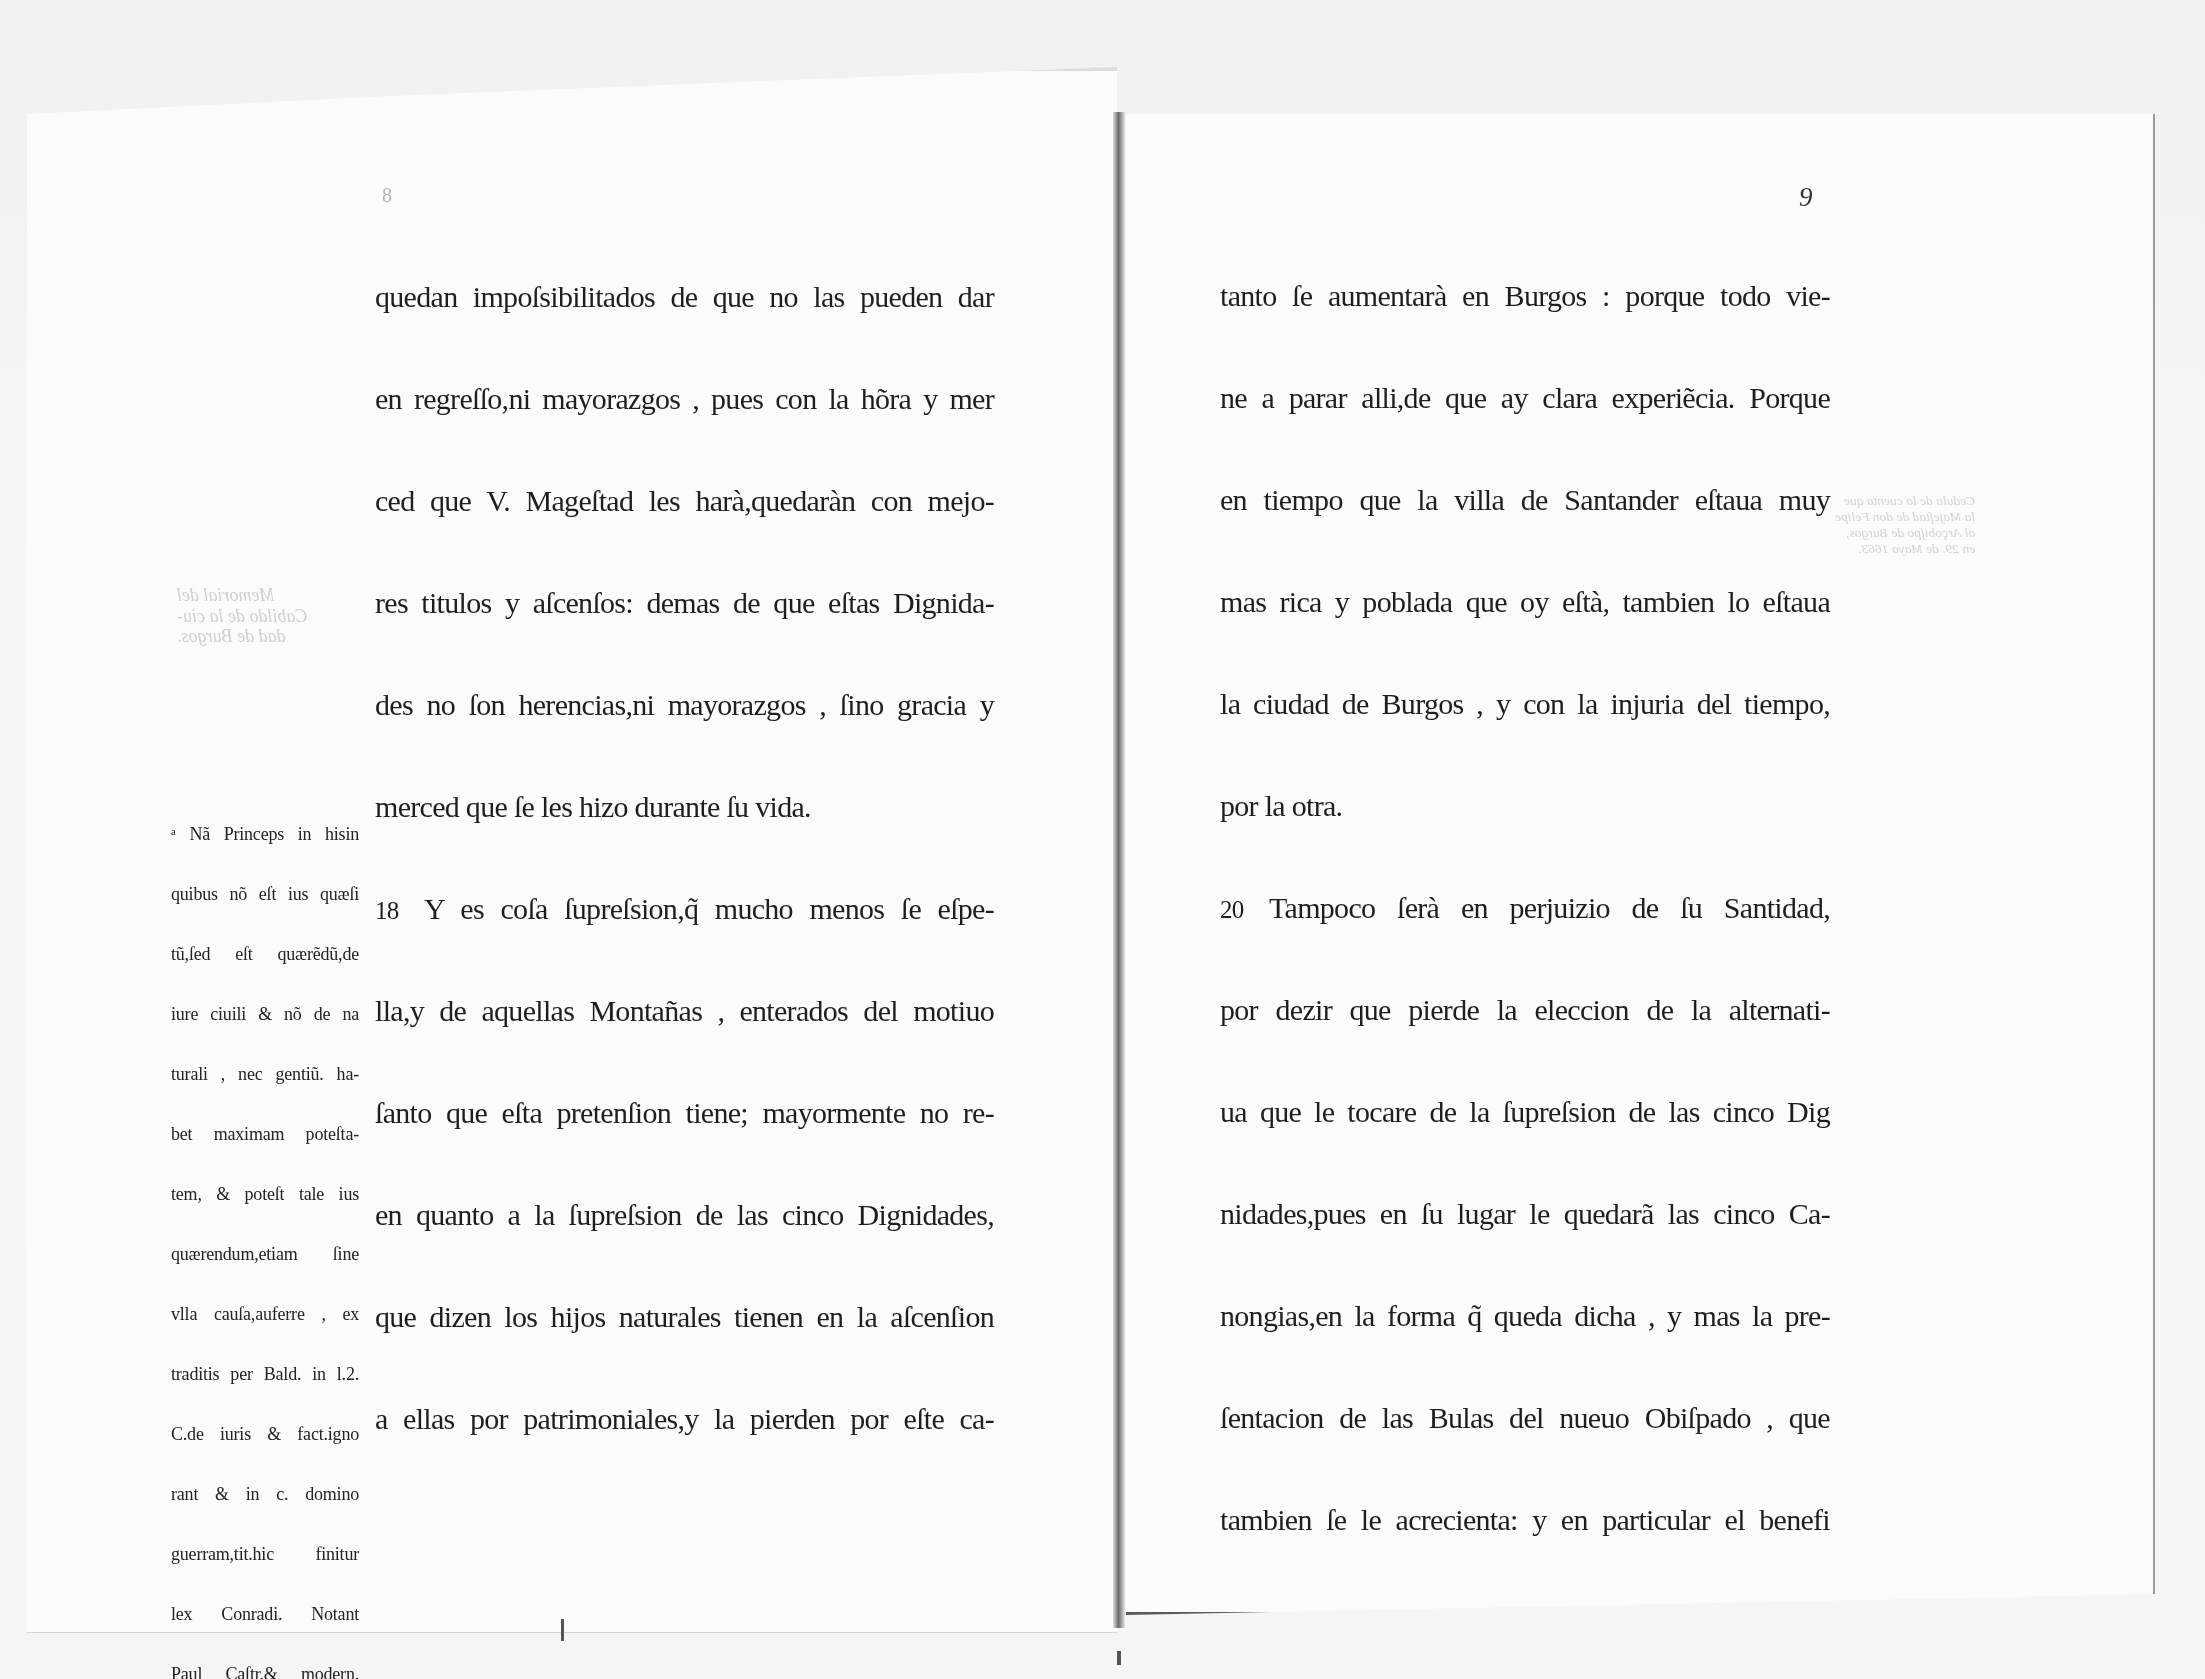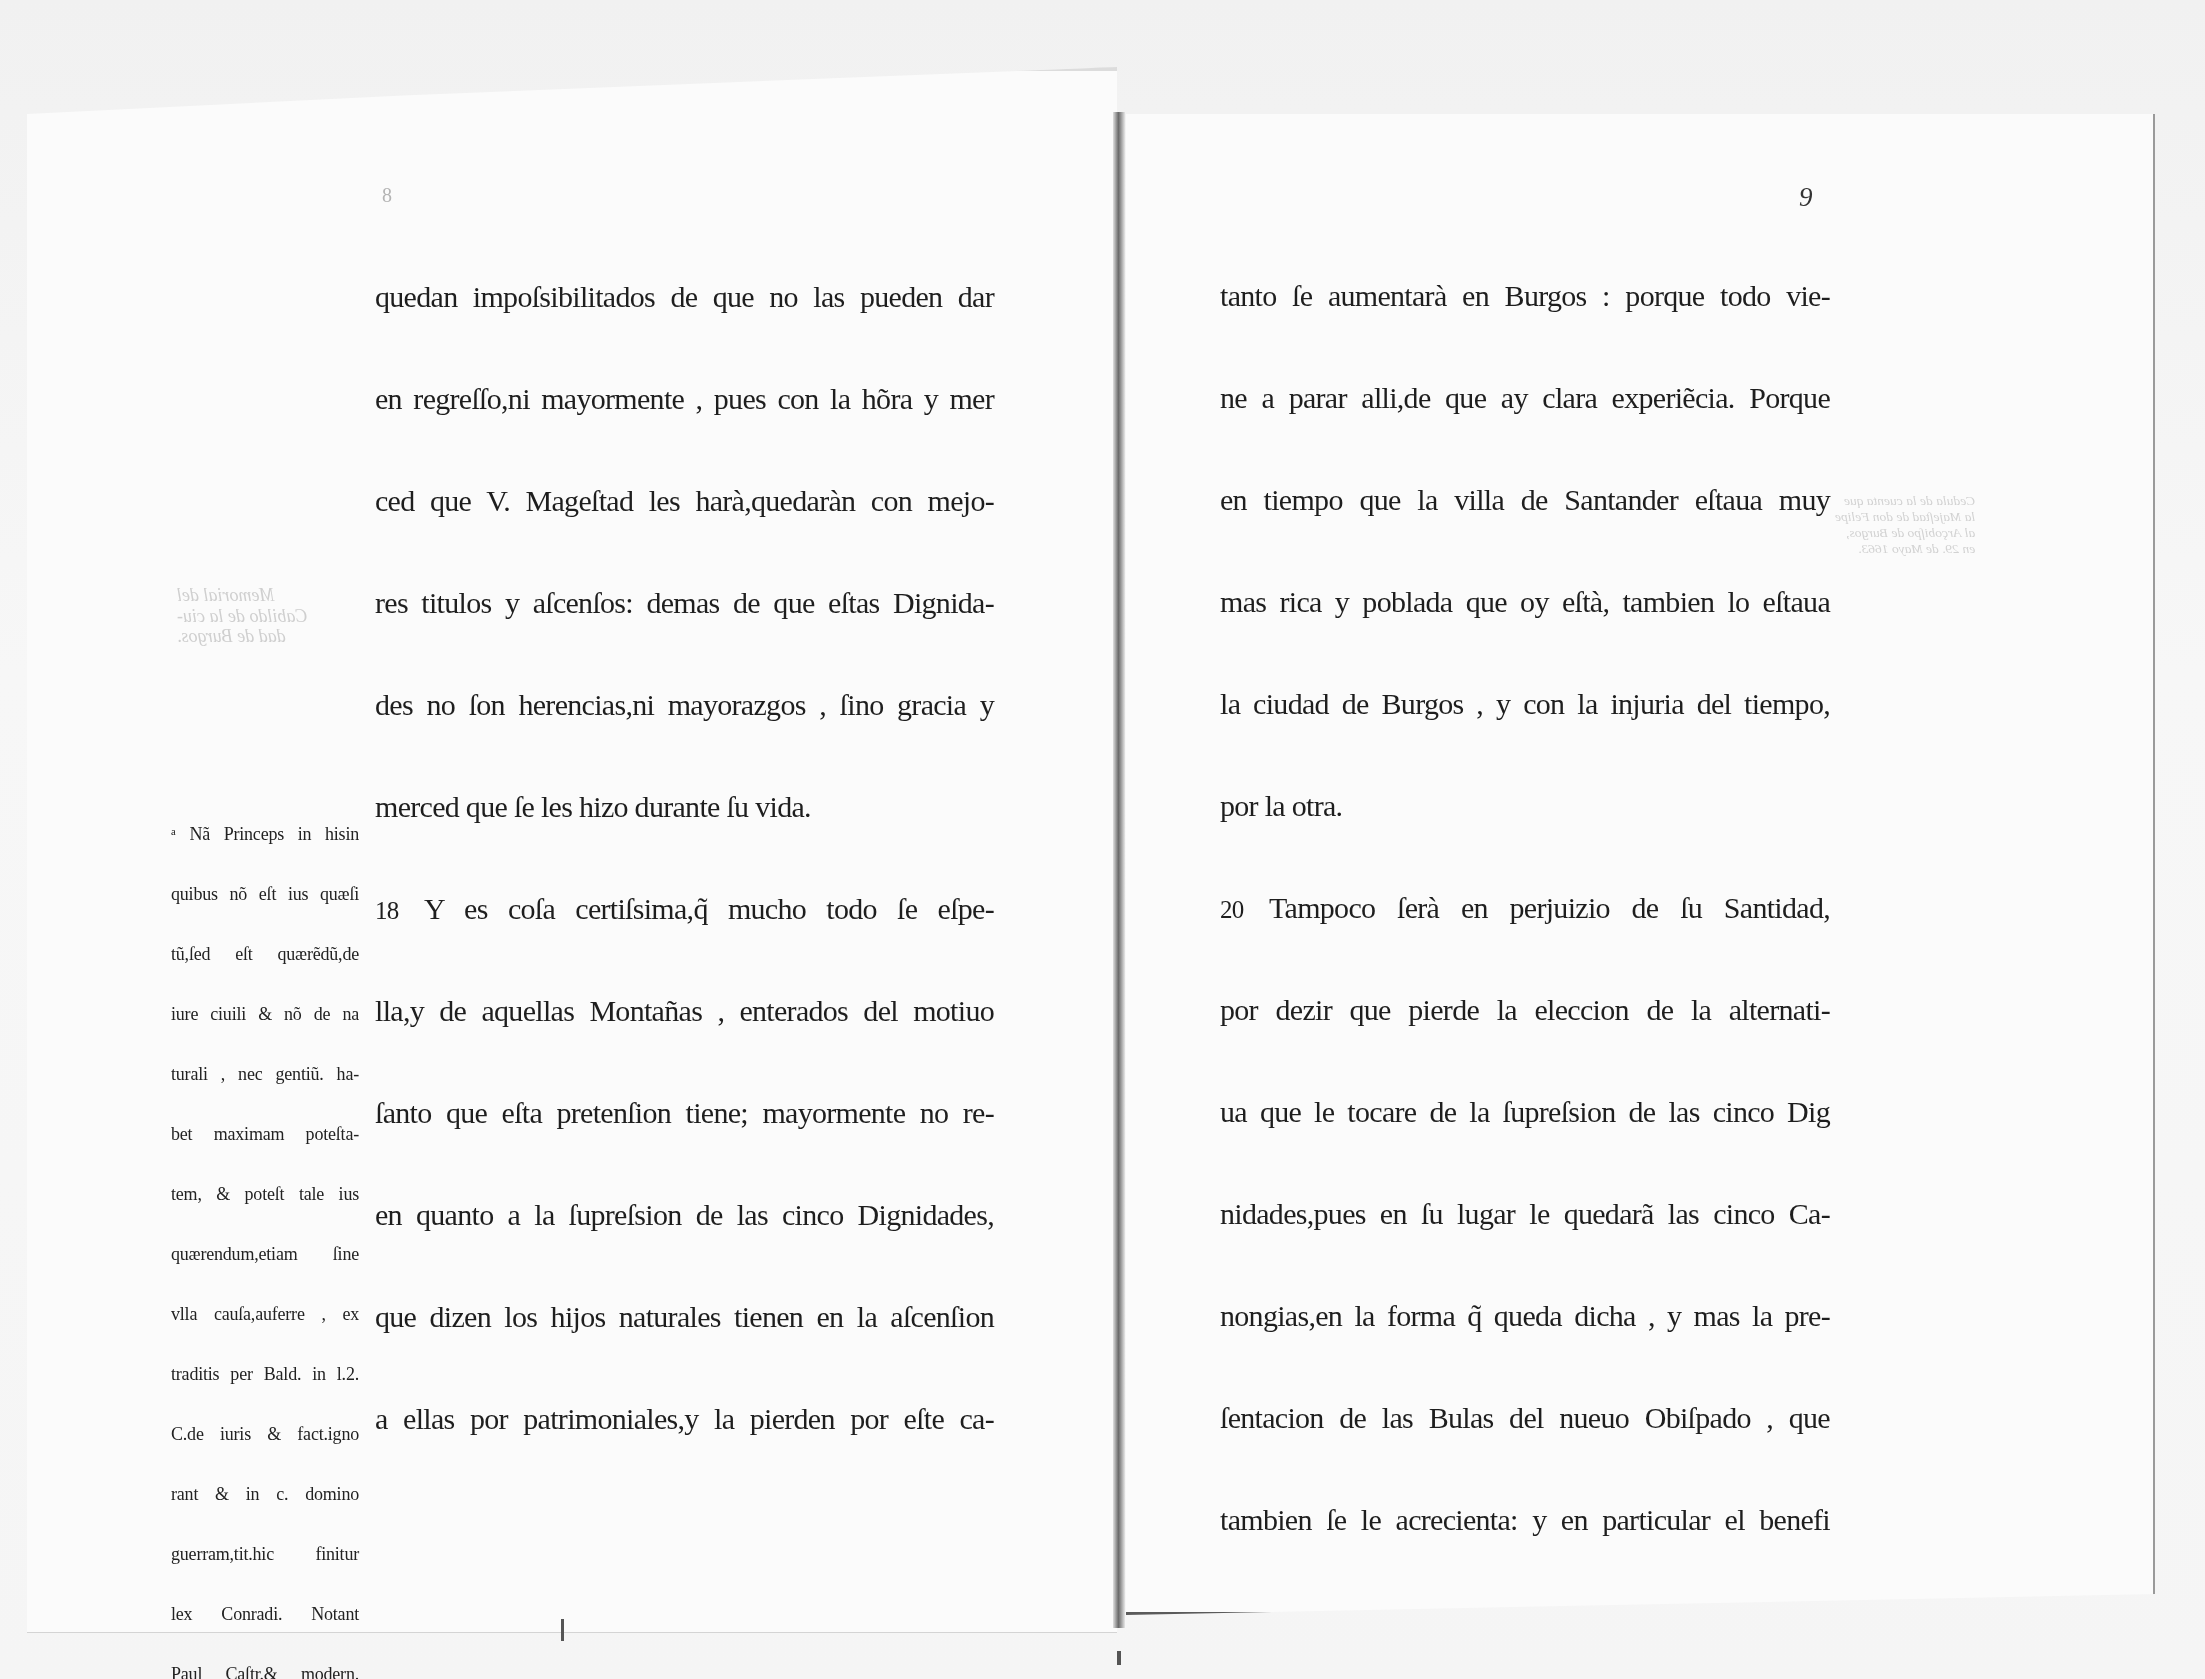--- a/index.html
+++ b/index.html
@@ -80,26 +80,26 @@
 <div class="bleed bleed-right">Cedula de la cuenta que
 la Majeſtad de don Felipe
 al Arçobiſpo de Burgos,
 en 29. de Mayo 1663.</div>
 
 <div class="folio folio-left">8</div>
 <div class="folio folio-right">9</div>
 
 <div class="col col-left">
   <span class="line">quedan impoſsibilitados de que no las pueden dar</span>
-  <span class="line">en regreſſo,ni mayormente , pues con la hõra y mer</span>
+  <span class="line">en regreſſo,ni mayorazgos , pues con la hõra y mer</span>
   <span class="line">ced que V. Mageſtad les harà,quedaràn con mejo-</span>
   <span class="line">res titulos y aſcenſos: demas de que eſtas Dignida-</span>
   <span class="line">des no ſon herencias,ni mayorazgos , ſino gracia y</span>
   <span class="line short">merced que ſe les hizo durante ſu vida.</span>
-  <span class="line"><span class="num">18</span><span>Y es coſa certiſsima,q̃ mucho todo ſe eſpe-</span></span>
+  <span class="line"><span class="num">18</span><span>Y es coſa ſupreſsion,q̃ mucho menos ſe eſpe-</span></span>
   <span class="line">lla,y de aquellas Montañas , enterados del motiuo</span>
   <span class="line">ſanto que eſta pretenſion tiene; mayormente no re-</span>
   <span class="line">en quanto a la ſupreſsion de las cinco Dignidades,</span>
   <span class="line">que dizen los hijos naturales tienen en la aſcenſion</span>
   <span class="line">a ellas por patrimoniales,y la pierden por eſte ca-</span>
   
   
   
   
   

